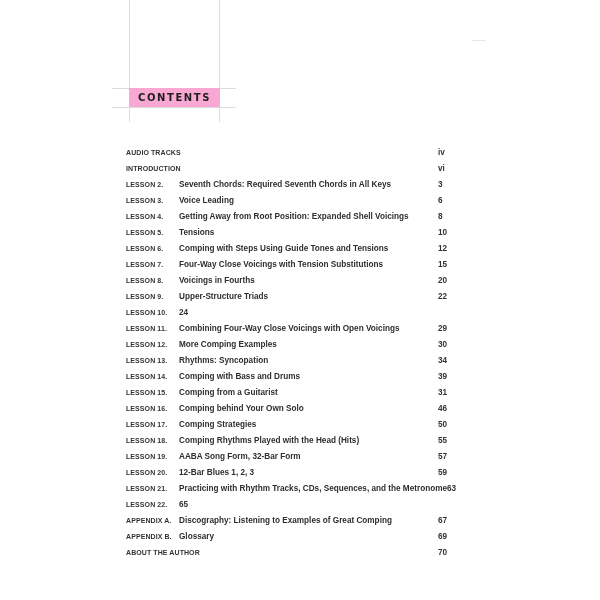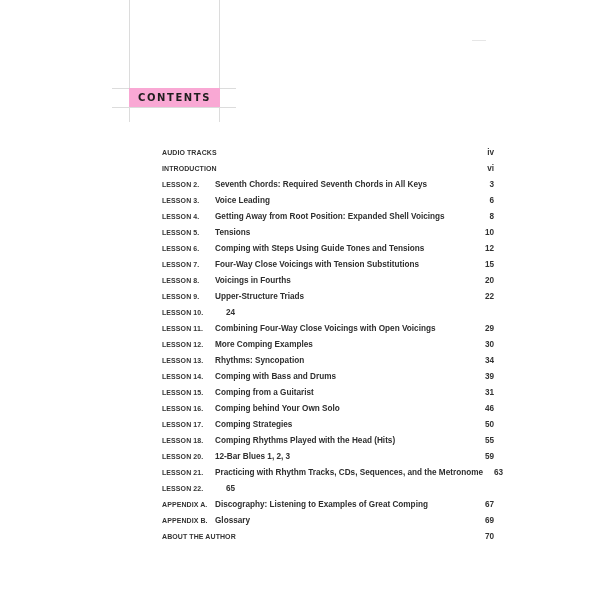--- a/index.html
+++ b/index.html
@@ -5,27 +5,27 @@
   html, body { margin:0; padding:0; background:#ffffff; }
   body { width:600px; height:600px; position:relative; overflow:hidden;
          font-family:"Liberation Sans", "DejaVu Sans", sans-serif; color:#2a2a2a; }
   .vline { position:absolute; top:0; height:122px; width:1px; background:#dcdcdc; }
   .hline { position:absolute; left:112px; width:124px; height:1px; background:#dcdcdc; }
   .title-box { position:absolute; left:129px; top:88px; width:91px; height:19px;
                background:#f9a8d4; display:flex; align-items:center; justify-content:center; }
   .title-text { font-family:"DejaVu Sans", sans-serif; font-weight:bold; font-size:10px;
                 letter-spacing:1.6px; color:#1e1e1e; }
   .corner-mark { position:absolute; left:472px; top:40px; width:14px; height:1px; background:#e6e6e6; }
-  .toc { position:absolute; left:126px; top:148px; width:332px;margin-left:36px; }
+  .toc { position:absolute; left:126px; top:148px; width:332px; }
   .row { display:flex; align-items:baseline; height:16px; font-size:8.2px; font-weight:bold; }
   .label { width:53px; flex:none; font-family:"Liberation Sans Narrow","Liberation Sans",sans-serif;
            font-size:7.6px; letter-spacing:0.1px; color:#333; white-space:nowrap; transform:scaleX(0.92); transform-origin:left; }
   .label.wide { width:auto; }
   .title { flex:1; white-space:nowrap; color:#2e2e2e; }
-  .page { width:20px; text-align:right; flex:none; color:#333; }
+  .page { width:20px; flex:none; color:#333; }
 </style>
 </head>
 <body>
 
 <div class="vline" style="left:129px;"></div>
 <div class="vline" style="left:219px;"></div>
 <div class="hline" style="top:88px;"></div>
 <div class="hline" style="top:107px;"></div>
 <div class="corner-mark"></div>
 
@@ -122,20 +122,25 @@
       <span class="label">LESSON 17.</span>
       <span class="title">Comping Strategies</span>
       <span class="page">50</span>
     </div>
     <div class="row">
       <span class="label">LESSON 18.</span>
       <span class="title">Comping Rhythms Played with the Head (Hits)</span>
       <span class="page">55</span>
     </div>
     <div class="row">
+      <span class="label">LESSON 19.</span>
+      <span class="title">AABA Song Form, 32-Bar Form</span>
+      <span class="page">57</span>
+    </div>
+    <div class="row">
       <span class="label">LESSON 20.</span>
       <span class="title">12-Bar Blues 1, 2, 3</span>
       <span class="page">59</span>
     </div>
     <div class="row">
       <span class="label">LESSON 21.</span>
       <span class="title">Practicing with Rhythm Tracks, CDs, Sequences, and the Metronome</span>
       <span class="page">63</span>
     </div>
     <div class="row">

